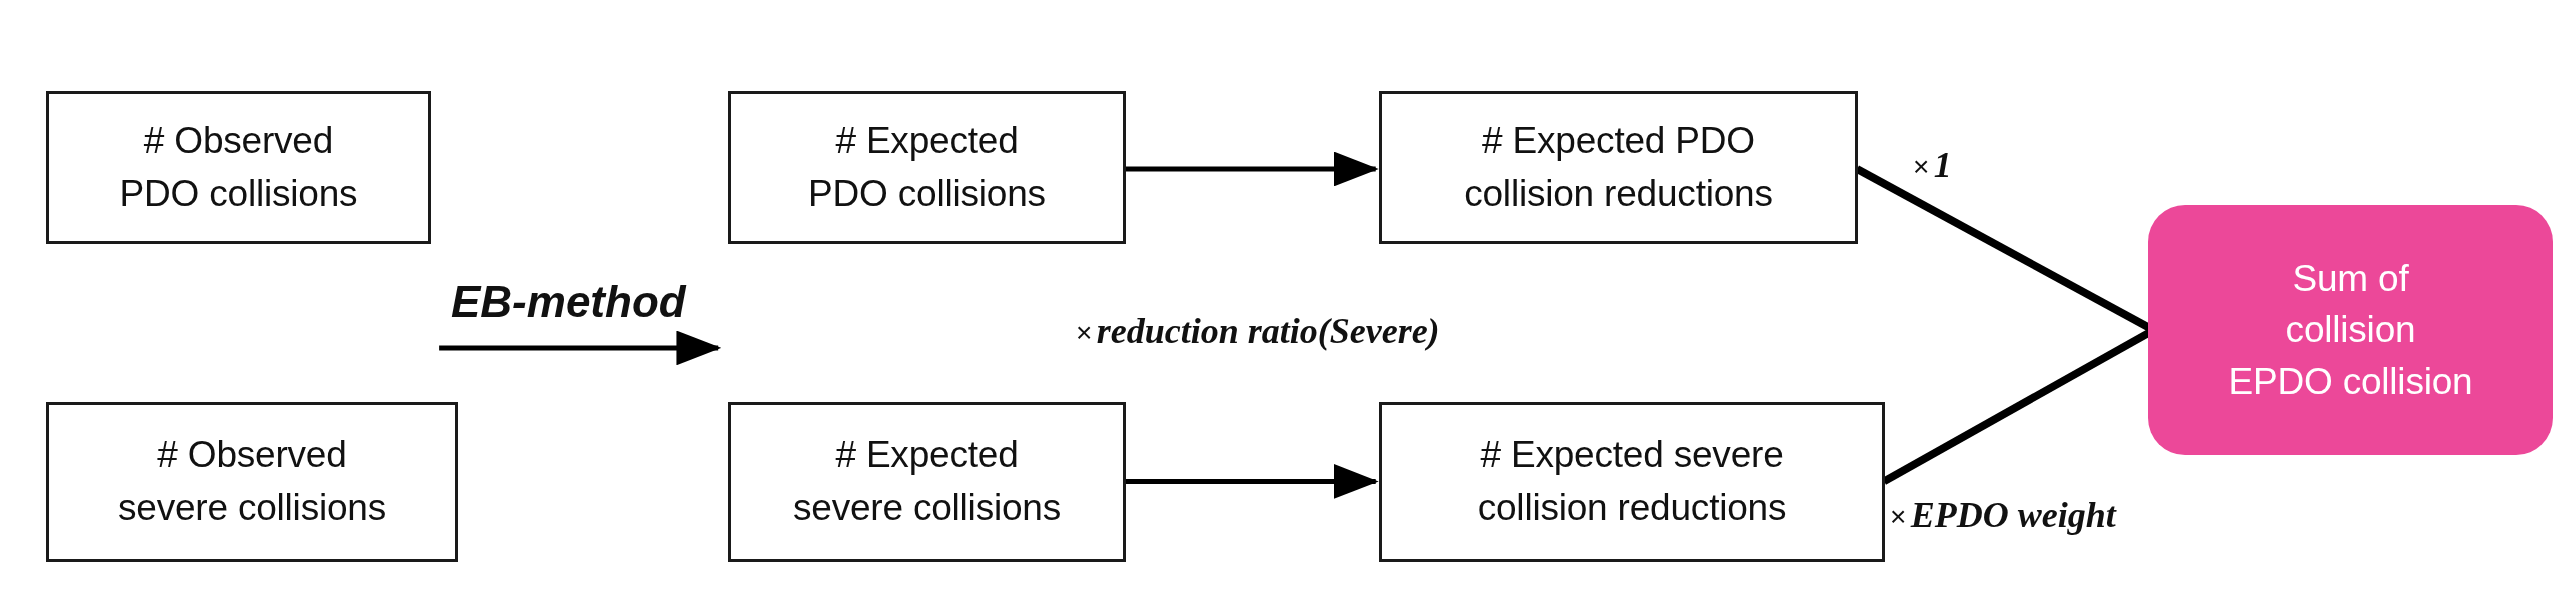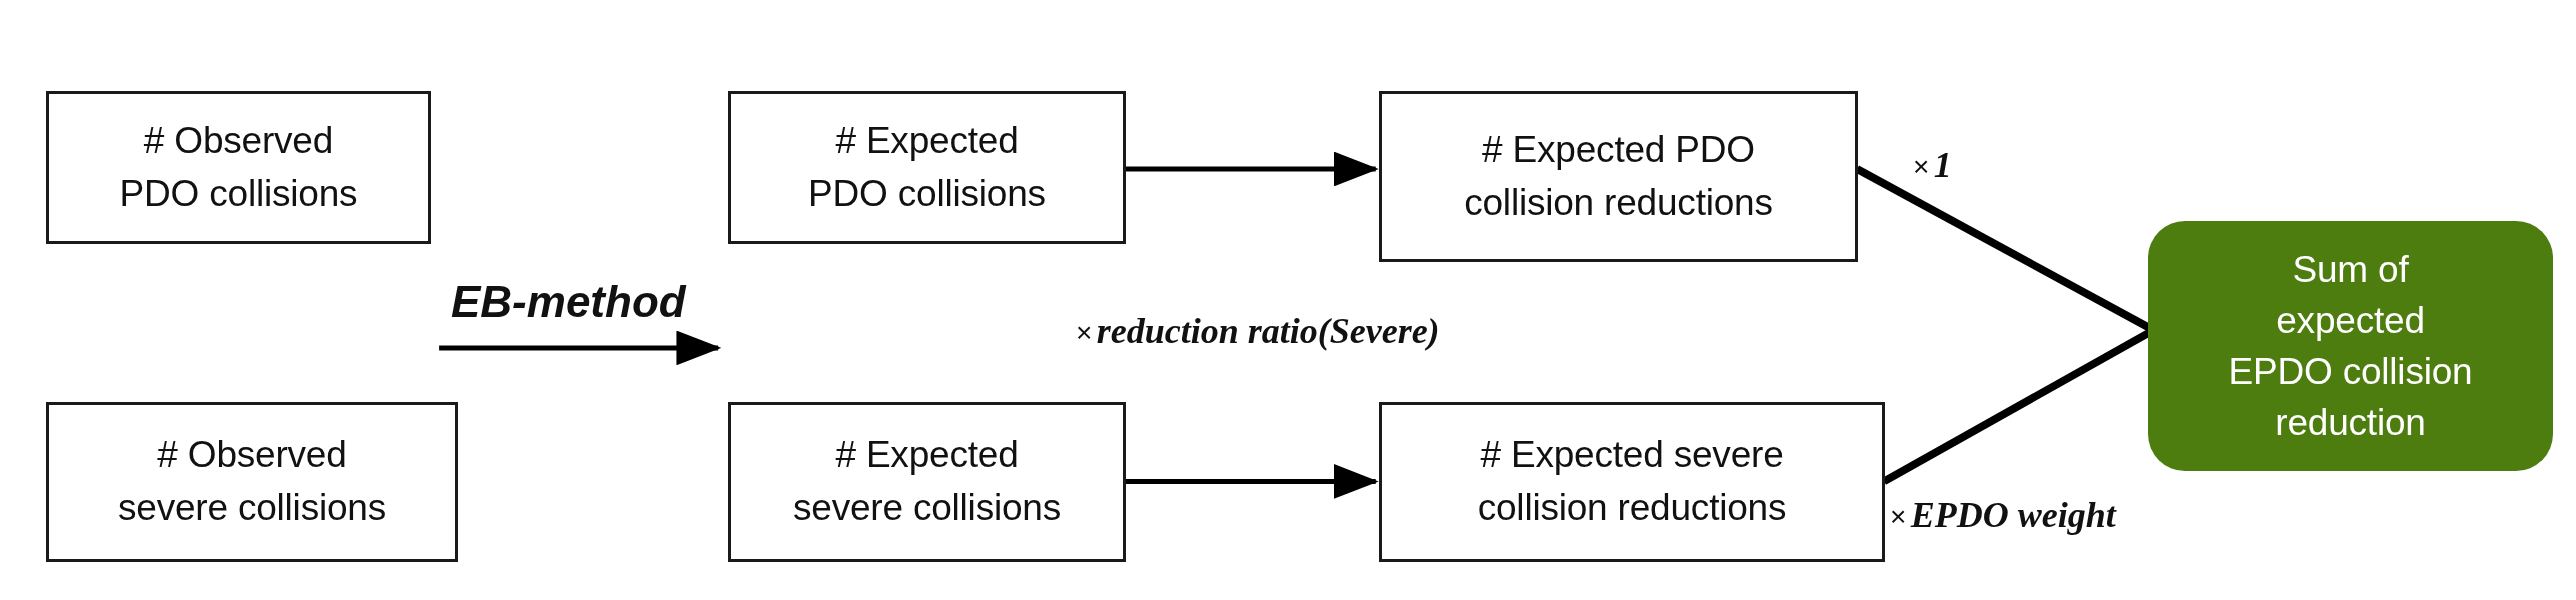--- a/index.html
+++ b/index.html
@@ -34,33 +34,32 @@
     font-size: 37px;
     line-height: 1.42;
     letter-spacing: -0.2px;
   }
   .pbox .ln { display: block; white-space: nowrap; }
 
   
   .tbox {
     position: absolute;
     box-sizing: border-box;
-    background: #4d7c0f;
+    background: #ec4899;
     border-radius: 37px;
     display: flex;
     flex-direction: column;
     align-items: center;
     justify-content: center;
     text-align: left;
     color: #ffffff;
     font-family: "Liberation Sans", sans-serif;
     font-size: 37px;
     line-height: 1.38;
     letter-spacing: -0.2px;
-    margin-top: 16px;
   }
   .tbox .ln { display: block; white-space: nowrap; }
 
   
   .lbl {
     position: absolute;
     white-space: nowrap;
     color: #111111;
   }
   .lbl-serif {
@@ -134,21 +133,21 @@
   <div class="pbox" style="left:46px; top:91px; width:385px; height:153px;">
     <span class="ln"># Observed</span>
     <span class="ln">PDO collisions</span>
   </div>
 
   <div class="pbox" style="left:728px; top:91px; width:398px; height:153px;">
     <span class="ln"># Expected</span>
     <span class="ln">PDO collisions</span>
   </div>
 
-  <div class="pbox" style="left:1379px; top:91px; width:479px; height:171px;">
+  <div class="pbox" style="left:1379px; top:91px; width:479px; height:153px;">
     <span class="ln"># Expected PDO</span>
     <span class="ln">collision reductions</span>
   </div>
 
   <div class="pbox" style="left:46px; top:402px; width:412px; height:160px;">
     <span class="ln"># Observed</span>
     <span class="ln">severe collisions</span>
   </div>
 
   <div class="pbox" style="left:728px; top:402px; width:398px; height:160px;">
@@ -156,19 +155,18 @@
     <span class="ln">severe collisions</span>
   </div>
 
   <div class="pbox" style="left:1379px; top:402px; width:506px; height:160px;">
     <span class="ln"># Expected severe</span>
     <span class="ln">collision reductions</span>
   </div>
 
   <div class="tbox" style="left:2148px; top:205px; width:405px; height:250px;">
     <span class="ln">Sum of</span>
-    <span class="ln">expected</span>
+    <span class="ln">collision</span>
     <span class="ln">EPDO collision</span>
-    <span class="ln">reduction</span>
   </div>
 
 </div>
 
 
 </body></html>

